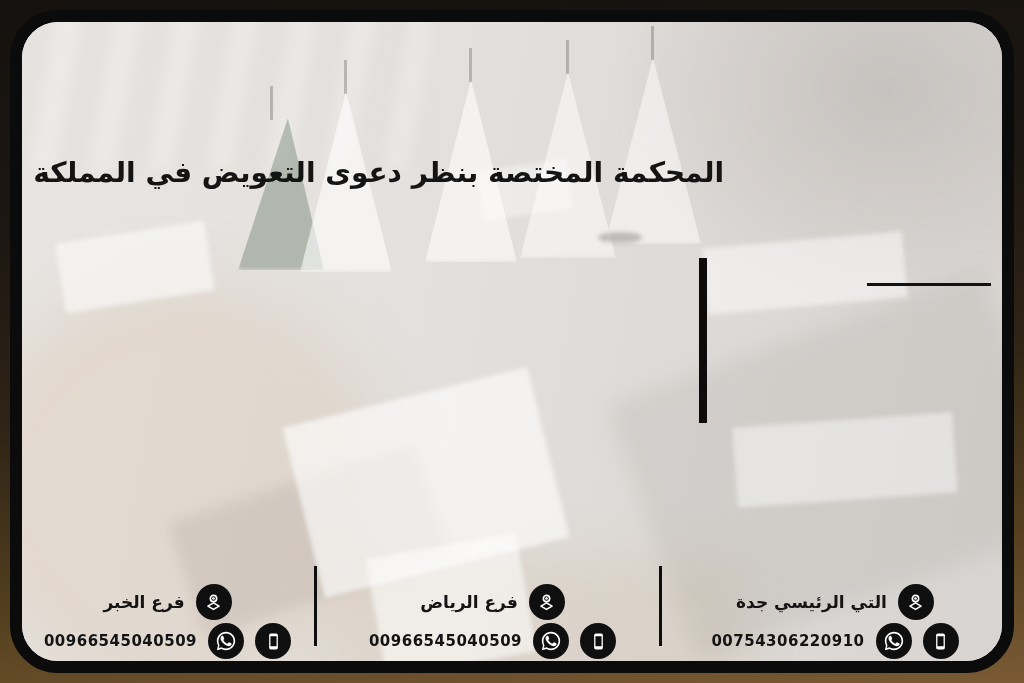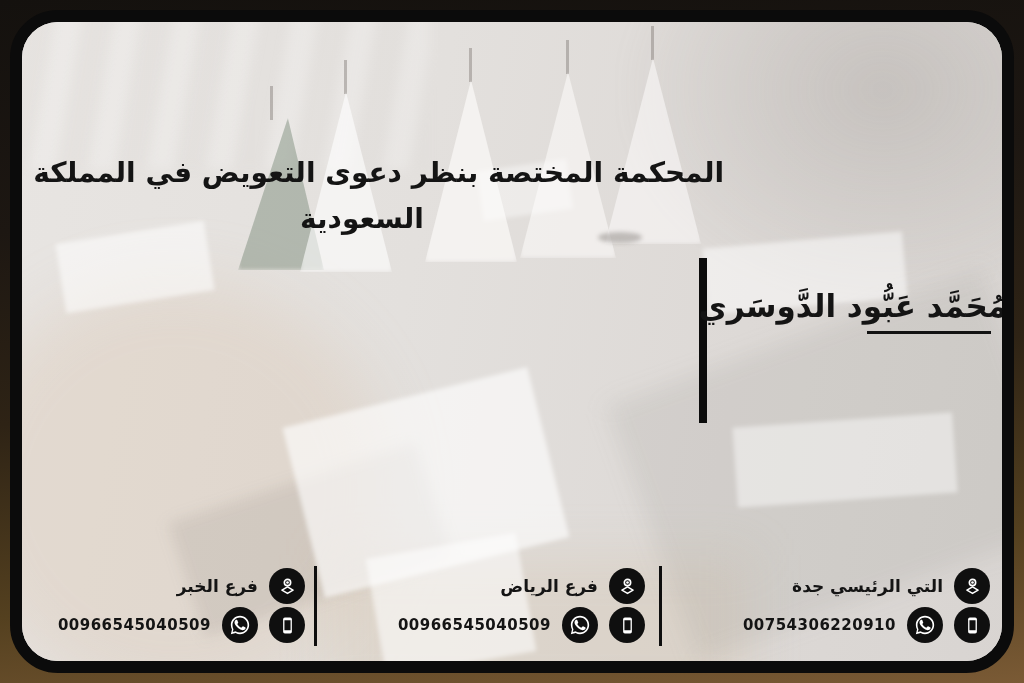--- a/index.html
+++ b/index.html
@@ -68,21 +68,21 @@
 
   .logo-bar{ position:absolute; left:699px; top:258px; width:8px; height:165px; background:#0c0c0c; }
 
   .logo{ position:absolute; left:715px; top:282px; width:292px; text-align:center; direction:rtl; }
   .logo-company{ font-size:15px; line-height:18px; letter-spacing:2px; }
   .logo-name{ font-size:31px; line-height:48px; white-space:nowrap; letter-spacing:-1px; }
   .logo-underline{ width:124px; height:3px; background:#121212; margin:1px 16px 6px auto; }
   .logo-tagline{ font-size:14.5px; line-height:18px; white-space:nowrap; }
 
   
-  .branch{ position:absolute; top:568px; display:flex; flex-direction:column; align-items:flex-end; row-gap:3px; }
+  .branch{ position:absolute; top:584px; display:flex; flex-direction:column; align-items:center; row-gap:3px; }
   .branch-khobar{ left:30px;  width:275px; }
   .branch-riyadh{ left:340px; width:305px; }
   .branch-jeddah{ left:680px; width:310px; }
   .b-row{ display:flex; align-items:center; justify-content:flex-end; gap:11px; height:36px; }
   .b-label{ font-size:17px; direction:rtl; white-space:nowrap; }
   .b-phone{ font-size:15px; letter-spacing:.5px; direction:ltr; white-space:nowrap; }
   .ic{ width:36px; height:36px; border-radius:50%; background:#0f0f0f; display:flex; align-items:center; justify-content:center; flex:0 0 36px; }
   .ic svg{ display:block; }
   .f-divider{ position:absolute; top:566px; width:3px; height:80px; background:#0e0e0e; }
   .f-div-1{ left:314px; }
@@ -117,28 +117,26 @@
         <div class="sh paper paper-1"></div>
         <div class="sh paper paper-2"></div>
         <div class="sh paper paper-3"></div>
         <div class="sh paper paper-4"></div>
         <div class="sh paper paper-5"></div>
         <div class="sh paper paper-6"></div>
       </div>
 
       <div class="heading txt">
         <div class="h-line">المحكمة المختصة بنظر دعوى التعويض في المملكة العربية</div>
-        <div class="h-line">السعودية</div>
       </div>
 
 
       <div class="logo-bar"></div>
 
       <div class="logo">
-        <div class="logo-name txt">مُحَمَّد عَبُّود الدَّوسَري</div>
         <div class="logo-underline"></div>
       </div>
 
       <div class="branch branch-khobar">
         <div class="b-row">
           <span class="b-label txt">فرع الخبر</span>
           <span class="ic">
             <svg viewBox="0 0 24 24" width="23" height="23">
                 <circle cx="12" cy="7.8" r="3.3" fill="none" stroke="#fff" stroke-width="1.7"></circle>
                 <circle cx="12" cy="7.8" r="1.4" fill="#fff"></circle>

